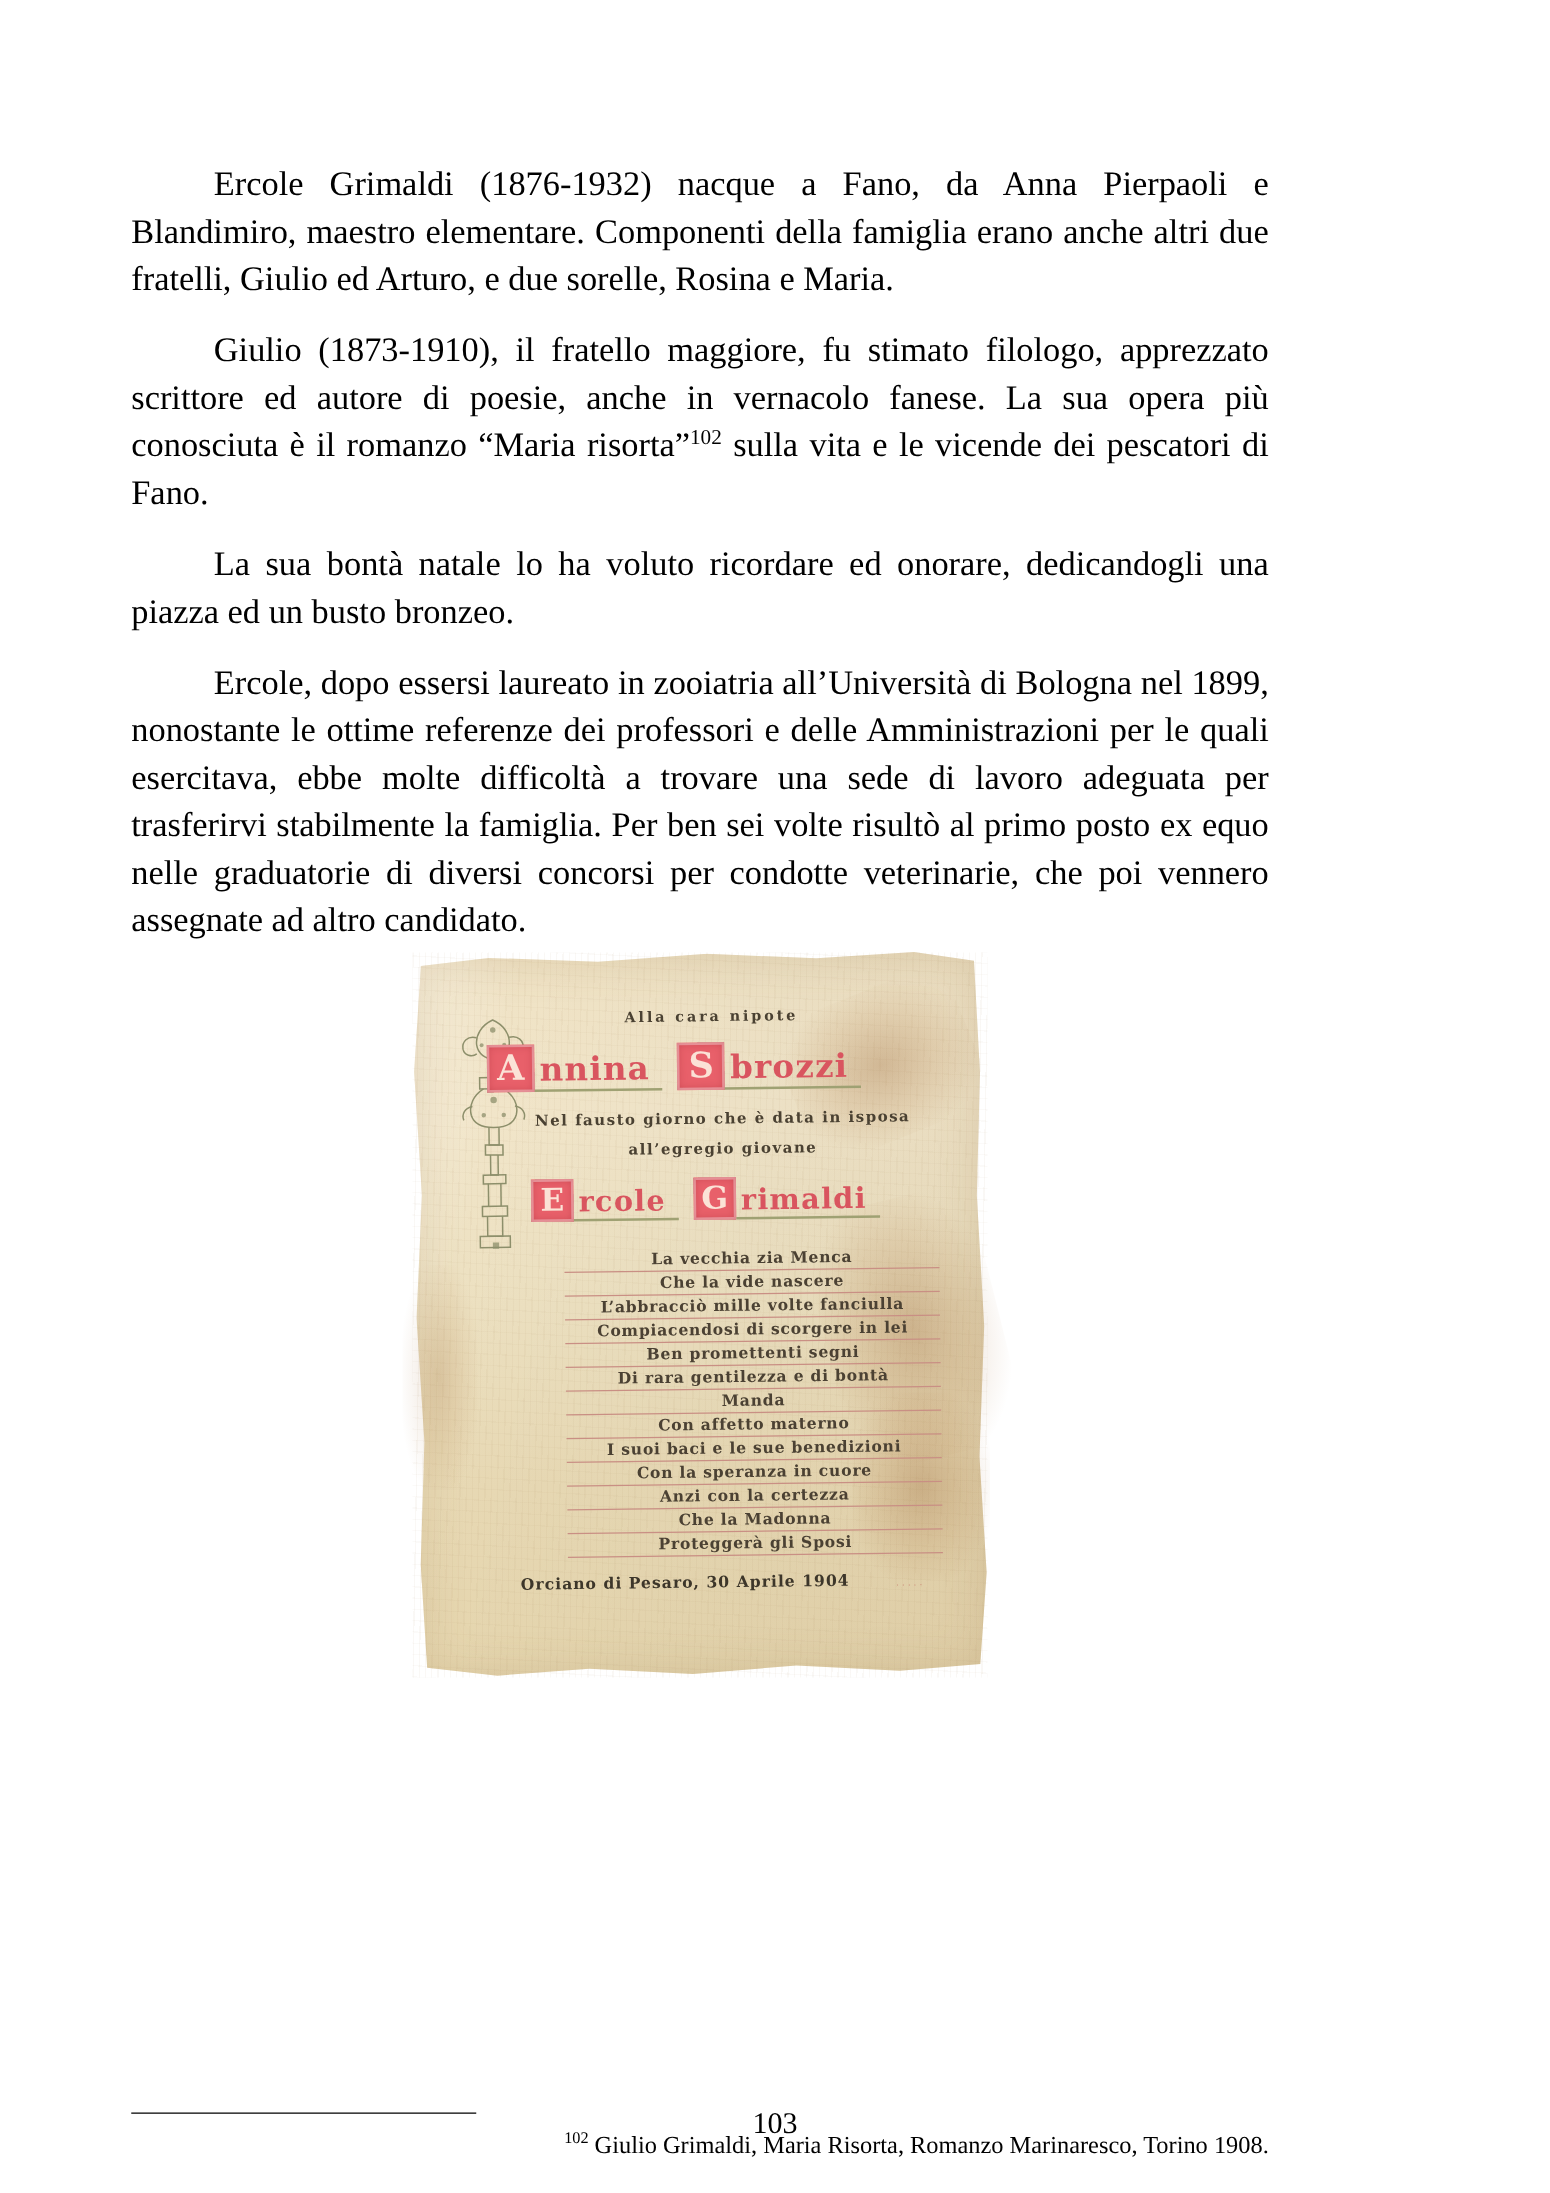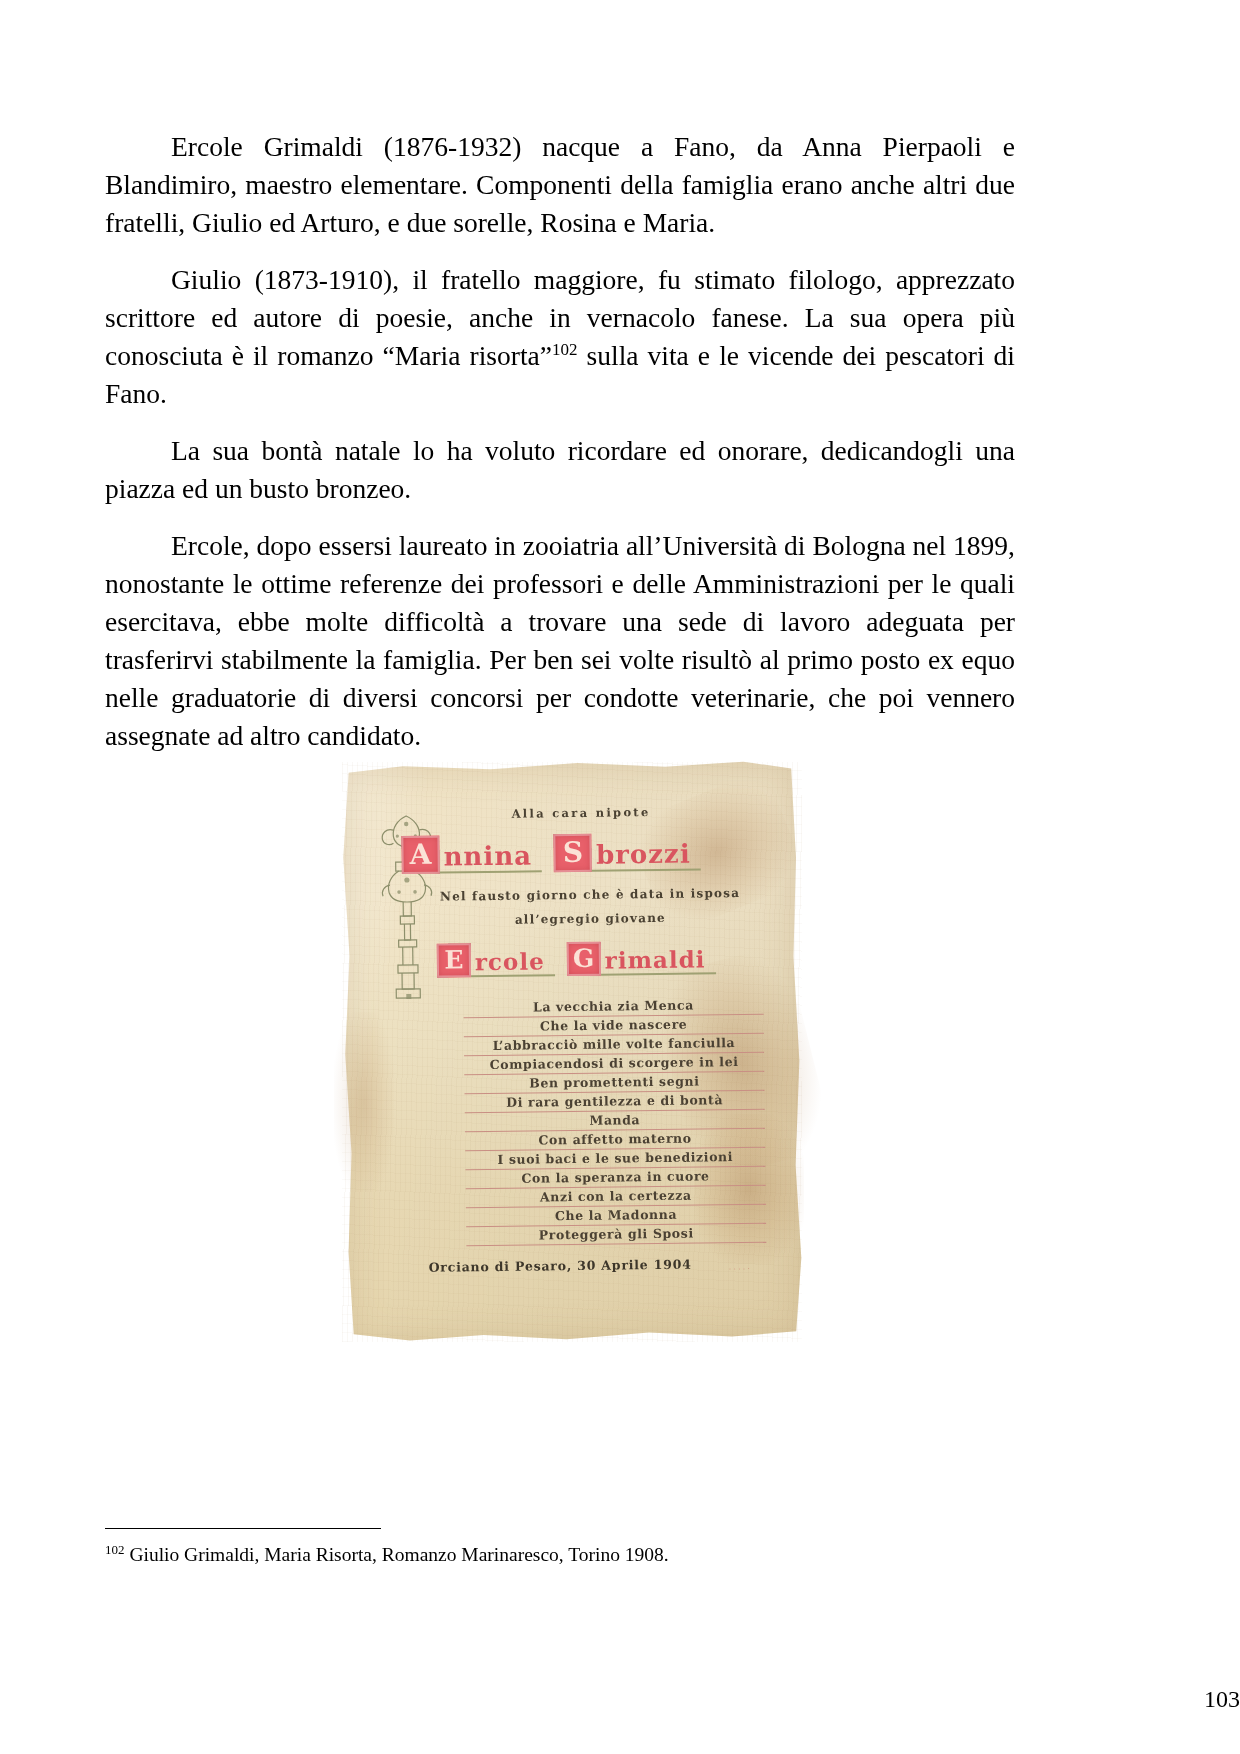--- a/index.html
+++ b/index.html
@@ -46,21 +46,21 @@
   .ital { }
   sup.fn {
     font-size: 17px;
     vertical-align: super;
     line-height: 0;
   }
 
   
   .figure {
     position: absolute;
-    left: 12px;
+    left: 0;
     top: 634px;
     width: 910px;
     text-align: center;
   }
   .card-wrap {
     display: inline-block;
     position: relative;
     width: 460px;
     height: 580px;
   }
@@ -231,22 +231,23 @@
     font-size: 6px;
     color: #c0605a;
     letter-spacing: 0.6px;
     text-align: center;
   }
 
   
   .footnote-area {
     position: absolute;
     left: 105px;
-    top: 1528px;
+    top: 1690px;
     width: 910px;
+    text-align: right;
   }
   .fn-rule {
     width: 276px;
     height: 0;
     border-top: 1.6px solid #000;
     margin: 0 0 14px 0;
   }
   .fn-text {
     font-size: 19.5px;
     line-height: 24px;
@@ -255,21 +256,21 @@
     font-size: 13px;
     vertical-align: super;
     line-height: 0;
   }
 
   .page-number {
     position: absolute;
     left: 0;
     top: 1686px;
     width: 1240px;
-    text-align: right;
+    text-align: center;
     font-size: 24px;
   }
 </style>
 </head>
 <body>
 
 <div class="page">
 
   <div class="content">
 

